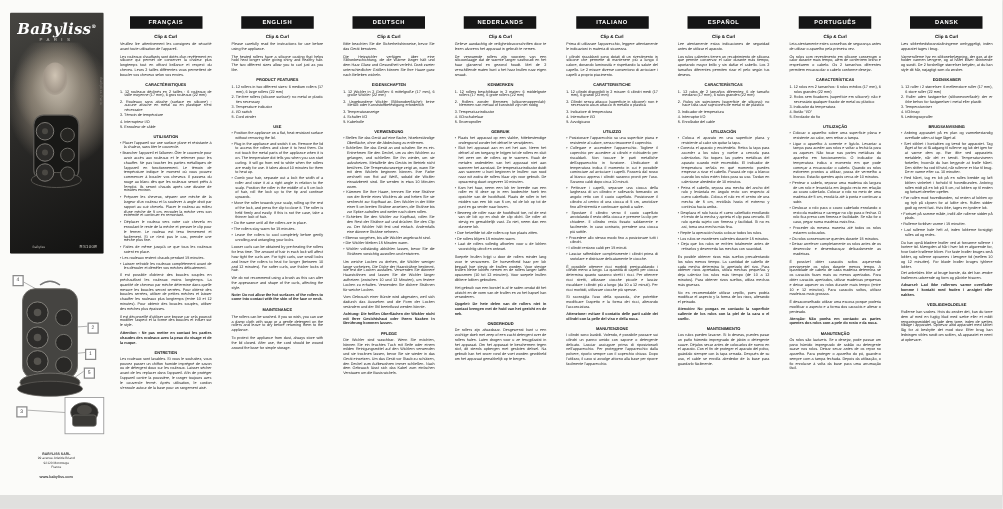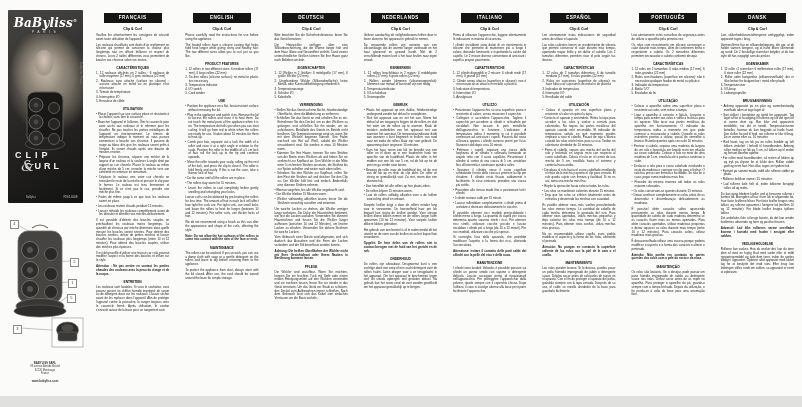--- a/index.html
+++ b/index.html
@@ -73,25 +73,20 @@
         <circle cx="15" cy="19" r="7" fill="#2c2b29" stroke="#7b7873" stroke-width=".8"></circle>
         <circle cx="15" cy="36" r="7" fill="#2c2b29" stroke="#7b7873" stroke-width=".8"></circle>
         <circle cx="15" cy="52" r="7" fill="#2c2b29" stroke="#7b7873" stroke-width=".8"></circle>
         <circle cx="33" cy="22" r="5.5" fill="#262522" stroke="#6b6964" stroke-width=".8"></circle>
         <circle cx="33" cy="38" r="5.5" fill="#262522" stroke="#6b6964" stroke-width=".8"></circle>
         <circle cx="33" cy="53" r="5.5" fill="#262522" stroke="#6b6964" stroke-width=".8"></circle>
         <circle cx="15" cy="19" r="2.4" fill="#4a4843"></circle>
           <circle cx="15" cy="36" r="2.4" fill="#4a4843"></circle>
           <circle cx="15" cy="52" r="2.4" fill="#4a4843"></circle>
       </svg>
-      <div class="prodname">
-        <div class="l1">CLIP</div>
-        <span class="amp">&amp;</span>
-        <div class="l2">CURL</div>
-      </div>
       <div class="brand-small">BaByliss</div>
       <div class="model">RS100E</div>
       <div class="side-label">BaByliss Paris</div>
     </div>
 
     <div class="diagram">
       <svg width="80" height="132" viewBox="0 0 80 132">
         <line x1="10" y1="6" x2="28" y2="16" stroke="#9a9a9a" stroke-width=".6"></line>
         <line x1="64" y1="43" x2="48" y2="44" stroke="#9a9a9a" stroke-width=".6"></line>
         <line x1="62" y1="64" x2="42" y2="66" stroke="#9a9a9a" stroke-width=".6"></line>

